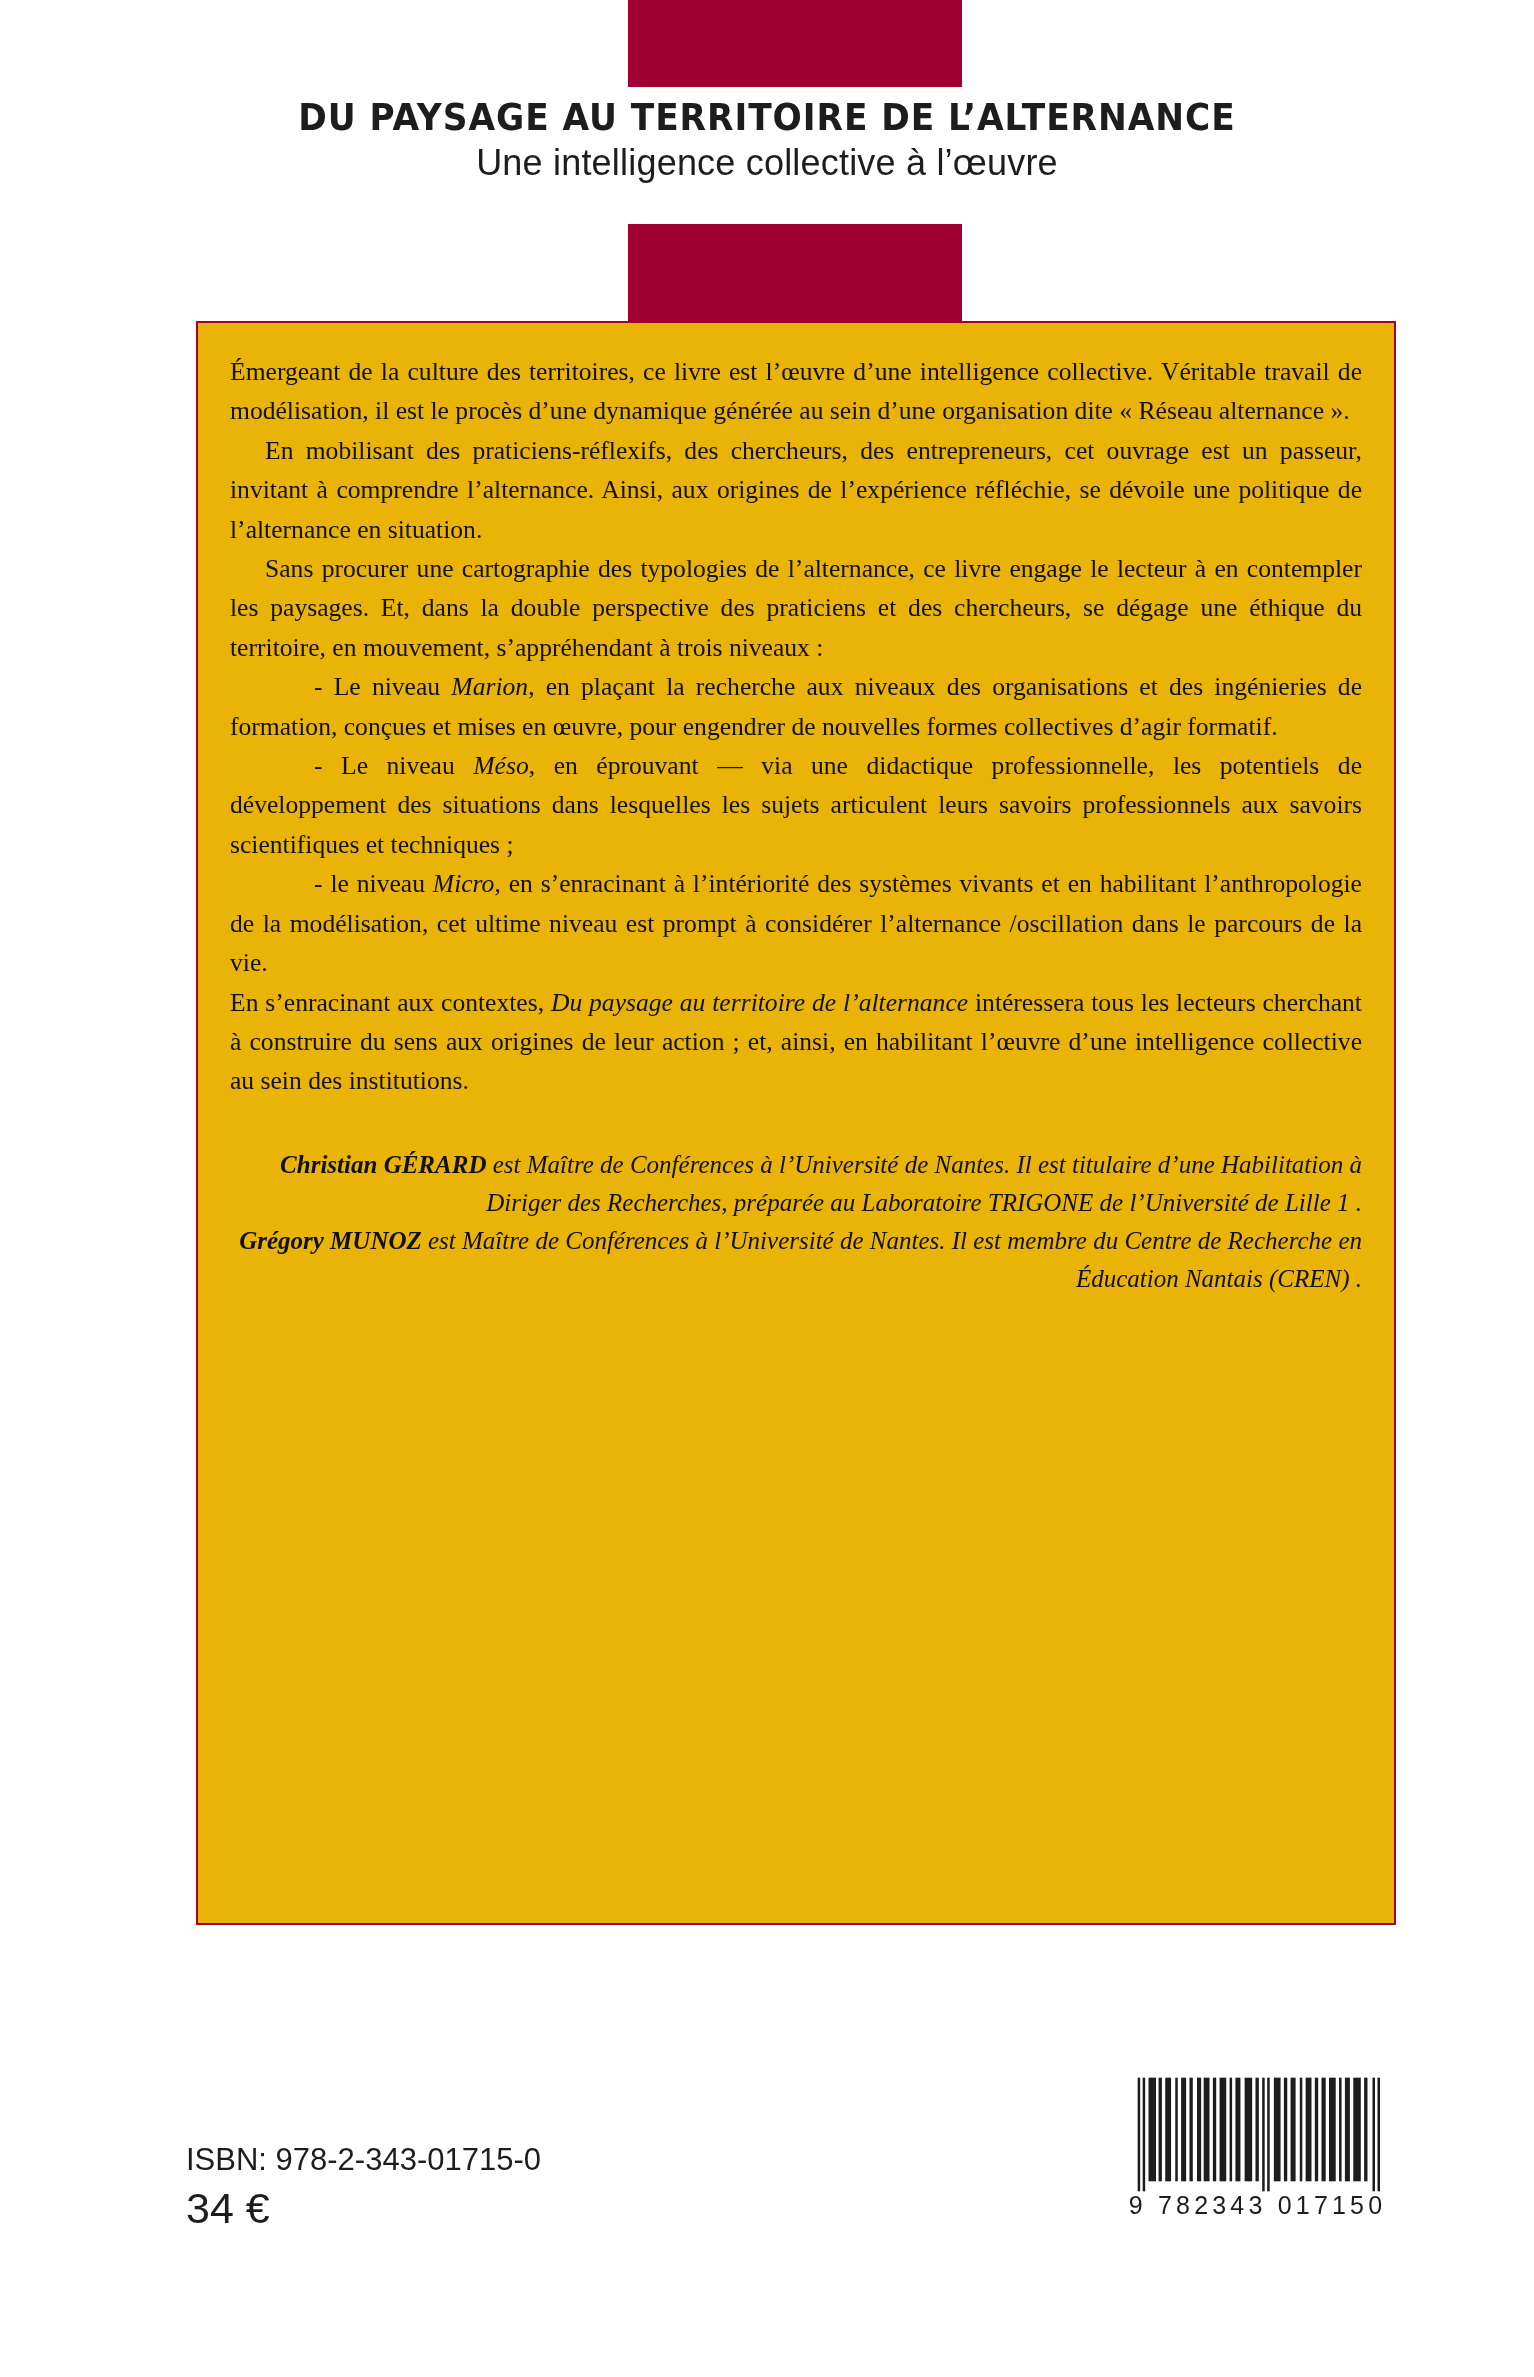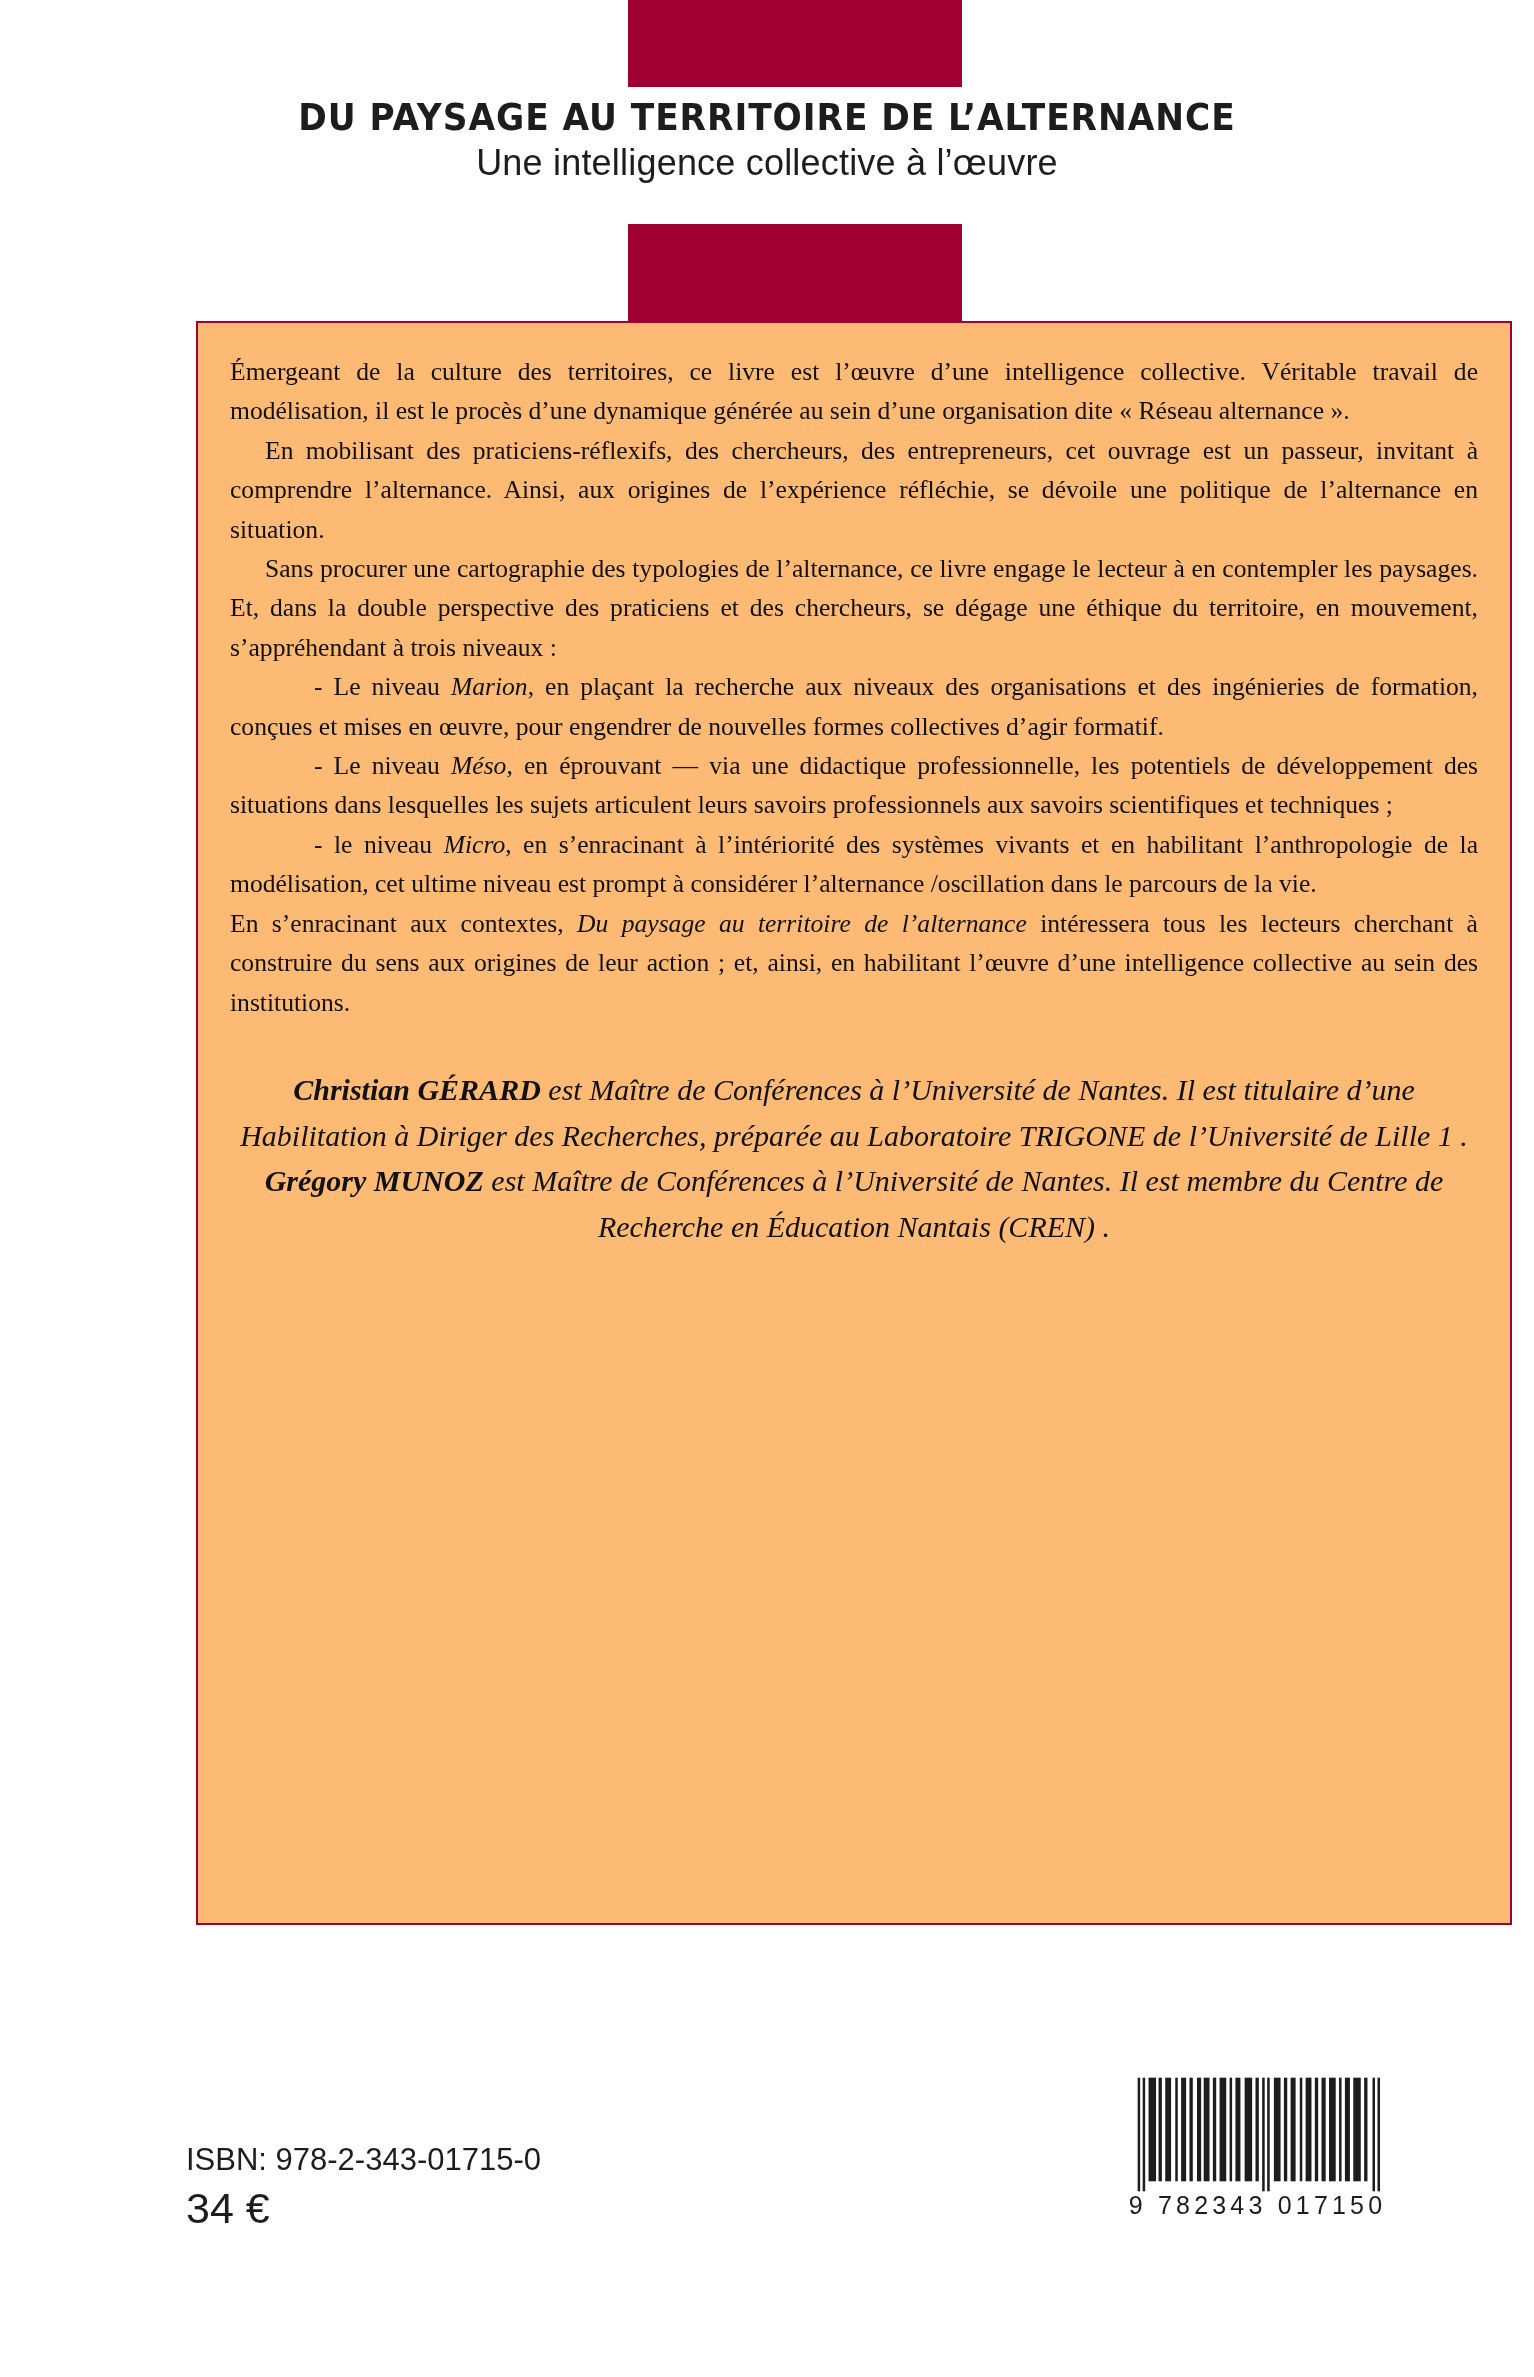--- a/index.html
+++ b/index.html
@@ -60,25 +60,25 @@
     margin: 5px 0 0 0;
     line-height: 1.1;
     letter-spacing: 0.2px;
   }
 
   
   #blurb-box {
     position: absolute;
     left: 196px;
     top: 321px;
-    width: 1316px;
+    width: 1200px;
     height: 1604px;
     border: 2.5px solid #A10033;
     box-sizing: border-box;
-    background: #fdba74;
+    background: #eab308;
     z-index: 4;
   }
   #blurb-inner {
     padding: 29px 32px 0 32px;
   }
 
   .para {
     font-family: "Liberation Serif", "DejaVu Serif", serif;
     font-size: 25.6px;
     line-height: 1.54;
@@ -109,25 +109,25 @@
     font-family: "Liberation Serif", "DejaVu Serif", serif;
     font-weight: bold;
     font-size: 26px;
     color: #111111;
     margin: 0 0 3.4px 0;
     line-height: 1.4;
   }
   .bio {
     font-family: "Liberation Serif", "DejaVu Serif", serif;
     font-style: italic;
-    font-size: 30px;
+    font-size: 25px;
     line-height: 1.52;
     color: #111111;
     margin: 0;
-    text-align: center;
+    text-align: right;
   }
   .bio .name {
     font-weight: bold;
     font-style: italic;
   }
 
   
   #isbn-block {
     position: absolute;
     left: 186px;

